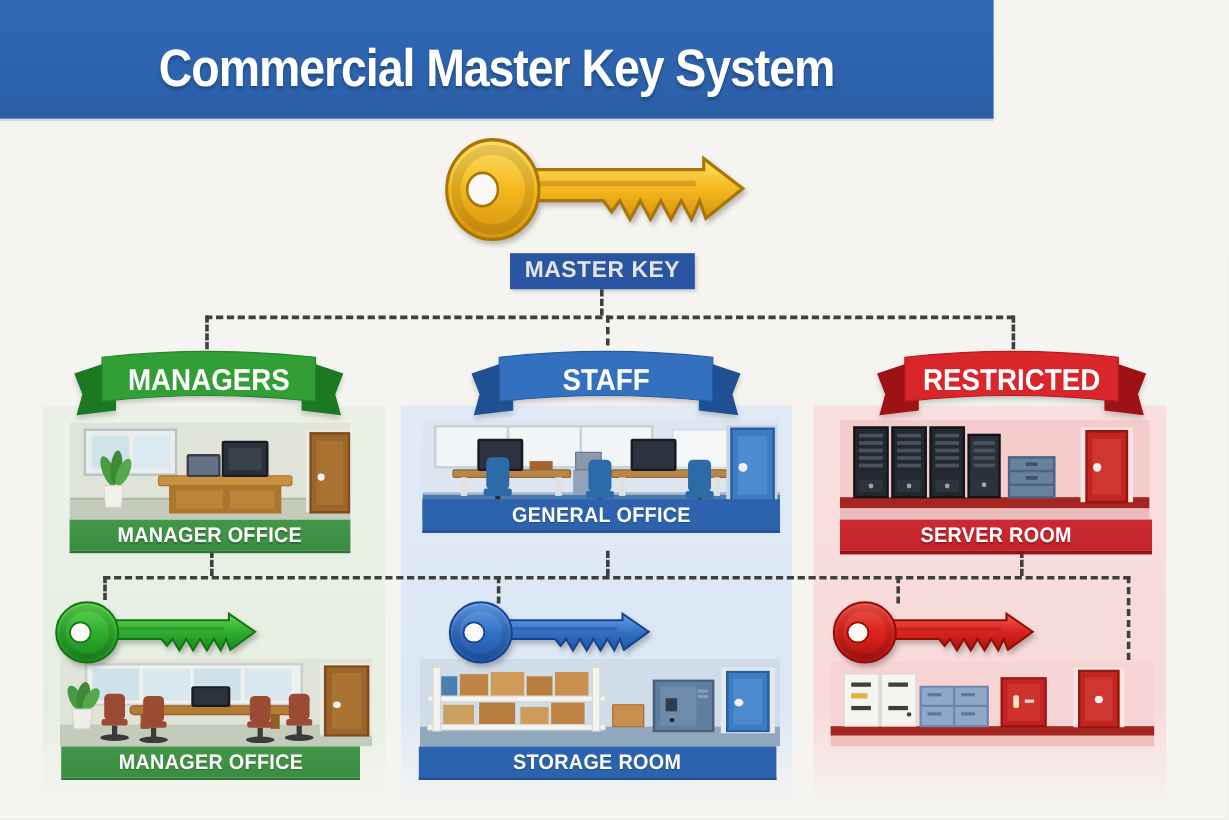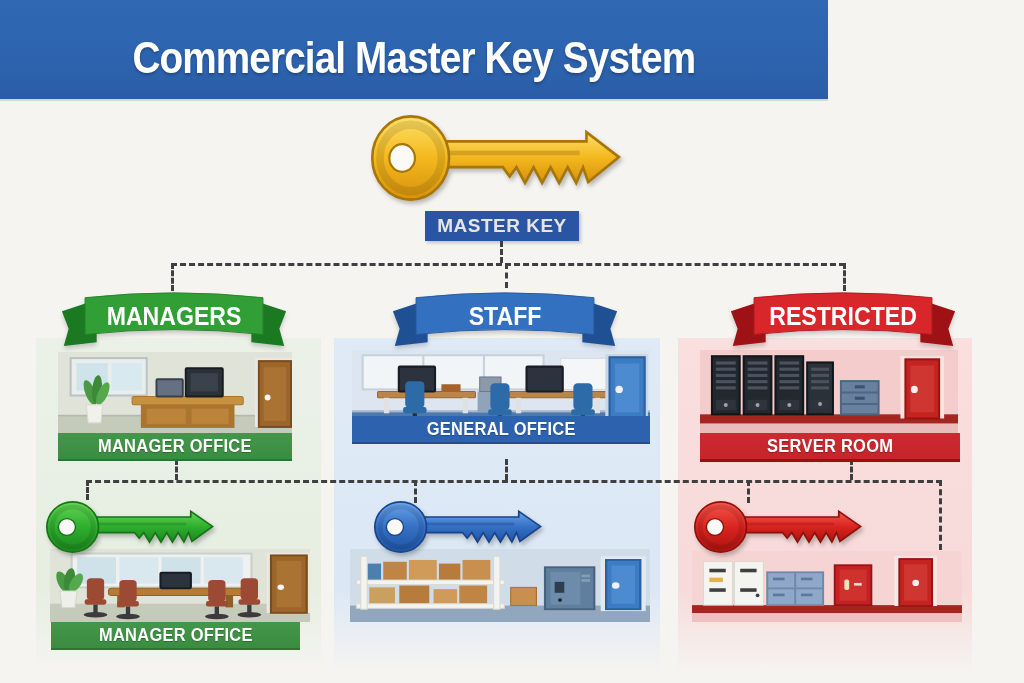--- a/index.html
+++ b/index.html
@@ -403,20 +403,23 @@
       <rect x="216" y="33" width="8" height="3" fill="#859cb5"></rect>
       <circle cx="196" cy="56" r="2" fill="#1e2a36"></circle>
     </g>
     <g>
       <rect x="234" y="8" width="42" height="60" fill="#e3e9f0"></rect>
       <rect x="239" y="12" width="32" height="54" fill="#3b7cc4" stroke="#2b5f9e" stroke-width="2"></rect>
       <rect x="244" y="18" width="22" height="42" fill="#4d8bd0"></rect>
       <circle cx="248" cy="40" r="3.5" fill="#eef2f6"></circle>
     </g>
   </svg>
+  <div class="plate blue" style="left:349px;top:622px;width:298px;height:26px">
+      <span>STORAGE ROOM</span>
+    </div>
 
   <svg class="art" style="left:692px;top:551px;width:270px;height:71px" viewBox="0 0 280 80" preserveAspectRatio="none">
     <rect x="0" y="0" width="280" height="80" fill="#f6d4d3"></rect>
     <rect x="0" y="61" width="280" height="9" fill="#a52520"></rect>
     <rect x="0" y="70" width="280" height="10" fill="#edc1c0"></rect>
     <g>
       <rect x="12" y="12" width="30" height="49" fill="#f4f4f0" stroke="#d8d8d1"></rect>
       <rect x="18" y="20" width="17" height="4" fill="#3f3f3f"></rect>
       <rect x="18" y="30" width="14" height="5" fill="#e2b14b"></rect>
       <rect x="18" y="42" width="17" height="4" fill="#3f3f3f"></rect>

